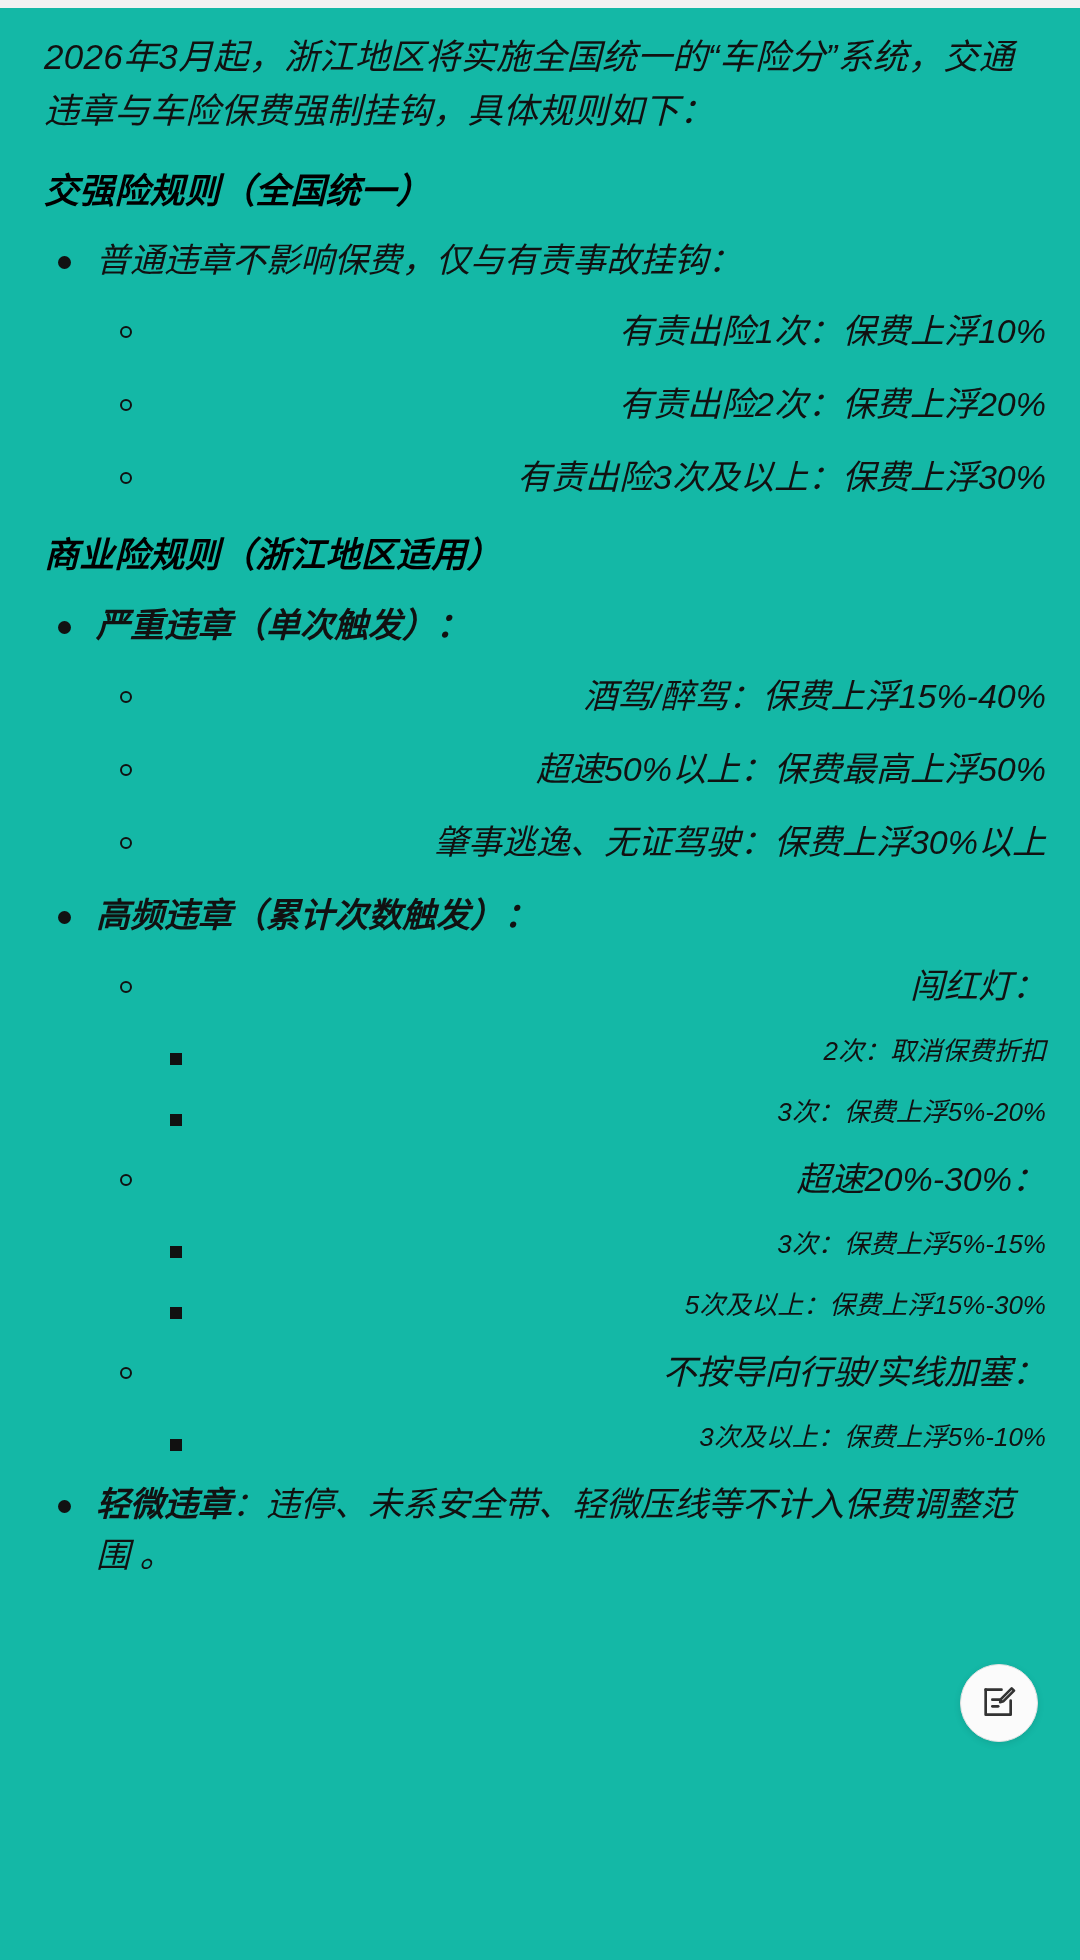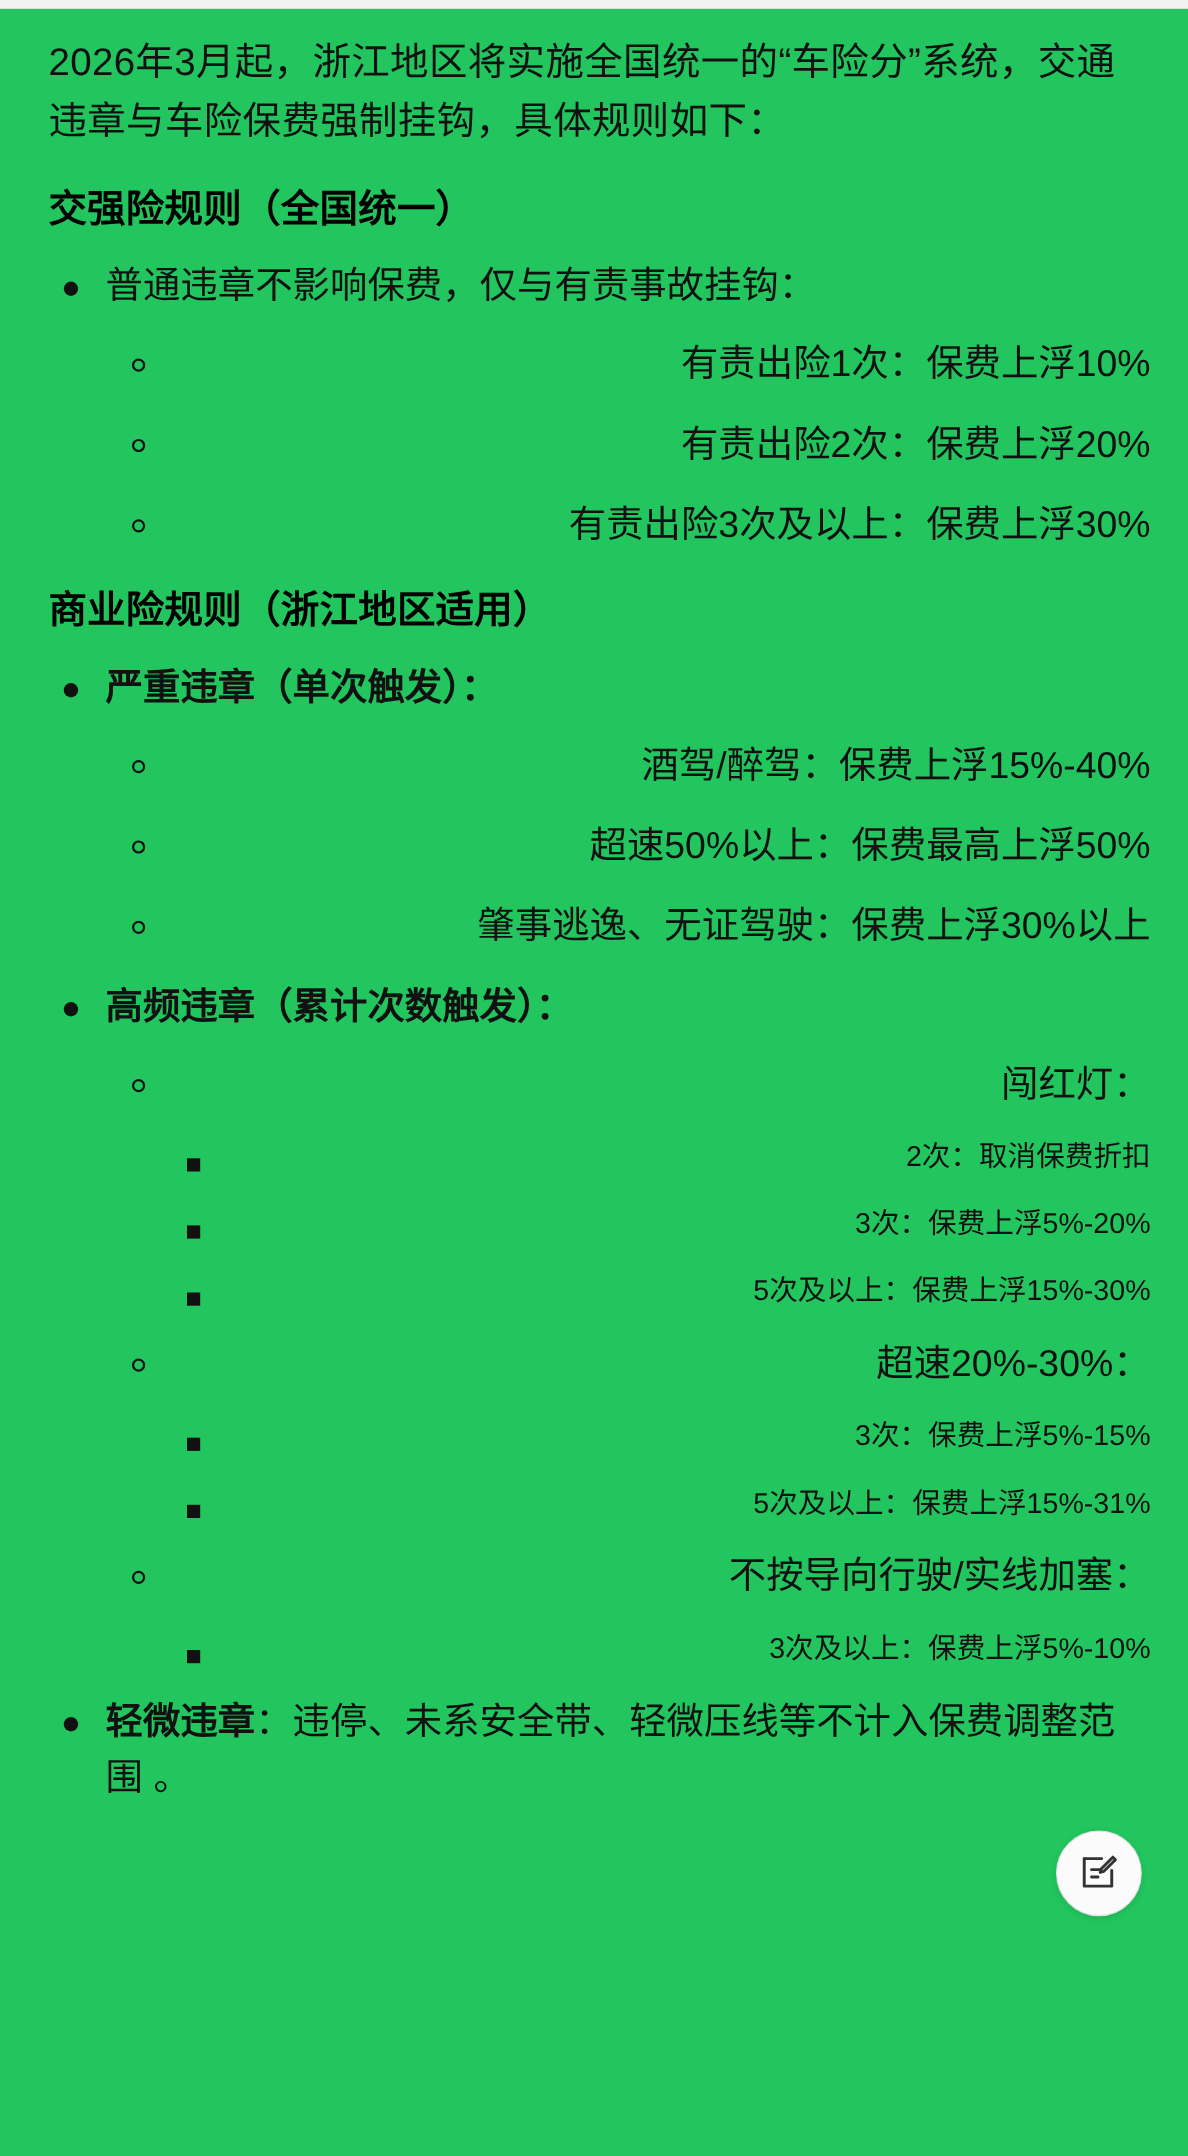--- a/index.html
+++ b/index.html
@@ -21,23 +21,24 @@
     top: 0; left: 0; right: 0;
     height: 8px;
     background: #f2f2f2;
   }
   .page {
     position: absolute;
     top: 8px;
     left: 0;
     right: 0;
     bottom: 0;
-    background: #22c55e;
+    background: #14b8a6;
     padding: 16px 34px 0 44px;
     box-sizing: border-box;
+    font-style: italic;
   }
   .para {
     font-size: 35px;
     line-height: 1.55;
     letter-spacing: 0.3px;
     margin: 6px 0 26px 0;
     color: #111;
   }
   .section-title {
     font-size: 35px;
@@ -193,34 +194,31 @@
 
           <li class="bullet2">
             <span>闯红灯：</span>
             <ul class="lvl3">
               <li class="bullet3">
                 <span>2次：取消保费折扣</span>
               </li>
               <li class="bullet3">
                 <span>3次：保费上浮5%-20%</span>
               </li>
-              <li class="bullet3">
-                <span>5次及以上：保费上浮15%-30%</span>
-              </li>
             </ul>
           </li>
 
           <li class="bullet2">
             <span>超速20%-30%：</span>
             <ul class="lvl3">
               <li class="bullet3">
                 <span>3次：保费上浮5%-15%</span>
               </li>
               <li class="bullet3">
-                <span>5次及以上：保费上浮15%-31%</span>
+                <span>5次及以上：保费上浮15%-30%</span>
               </li>
             </ul>
           </li>
 
           <li class="bullet2">
             <span>不按导向行驶/实线加塞：</span>
             <ul class="lvl3">
               <li class="bullet3">
                 <span>3次及以上：保费上浮5%-10%</span>
               </li>

